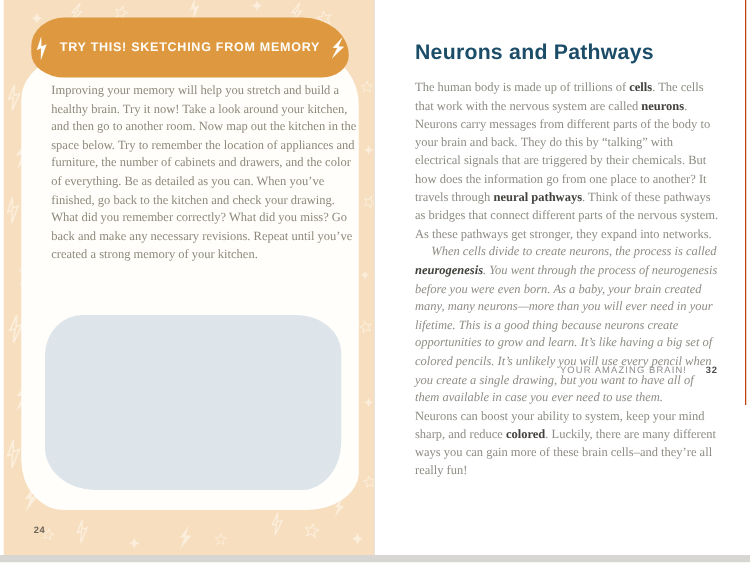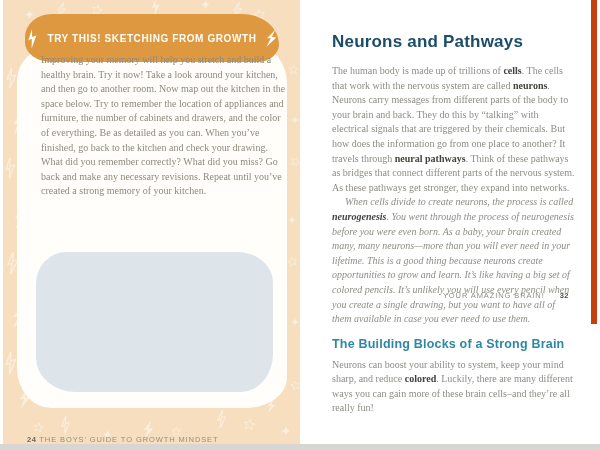--- a/index.html
+++ b/index.html
@@ -28,40 +28,40 @@
   }
   .banner-title {
     color:#fffdf8; font-family:"Liberation Sans", sans-serif; font-weight:bold;
     font-size:10px; letter-spacing:0.6px; white-space:nowrap;
   }
   .banner-bolt { width:11px; height:19px; flex:0 0 auto; }
   .banner-bolt.left  { transform:rotate(-12deg); }
   .banner-bolt.right { transform:rotate(14deg); }
 
   .left-body {
-    position:absolute; left:38px; top:53px; width:245px;
+    position:absolute; left:38px; top:66px; width:245px;
     font-size:10px; line-height:14.6px; color:#8e897b;
   }
   .sketch-blob {
     position:absolute; left:33px; top:252px; width:237px; height:140px;
     background:#dde5ea;
     border-radius:30px 36px 32px 40px / 32px 30px 38px 34px;
   }
   .left-footer {
-    position:absolute; left:24px; bottom:0;
-    display:flex; align-items:baseline; gap:3px;
+    position:absolute; left:24px; bottom:16px;
+    display:flex; align-items:baseline; gap:31px;
     font-family:"Liberation Sans", sans-serif;
   }
   .left-footer .pagenum { font-size:7.5px; font-weight:bold; color:#6d675c; letter-spacing:0.5px; }
   .left-footer .running { font-size:7.5px; color:#95907e; letter-spacing:0.9px; }
 
   
   .right-page {
     position:absolute; left:300px; top:0; width:297px; height:324px;
-    background:#ffffff; border-right:6px solid #c2410c;
+    background:#ffffff; border-right:1px solid #c2410c;
   }
   .right-content { position:absolute; left:32px; top:32px; width:244px; }
   .main-heading {
     font-family:"Liberation Sans", sans-serif; font-weight:bold;
     font-size:17px; color:#1c4d68; letter-spacing:0.2px; margin-bottom:12px;
   }
   .right-content p { font-size:10px; line-height:14.6px; color:#8f8c85; }
   .right-content p .b { font-weight:bold; color:#44423e; }
   .para-indent { text-indent:13px;font-style:italic; }
   .sub-heading {
@@ -182,42 +182,40 @@
           <path d="M8 0 C8.8 4.8 11.2 7.2 16 8 C11.2 8.8 8.8 11.2 8 16 C7.2 11.2 4.8 8.8 0 8 C4.8 7.2 7.2 4.8 8 0 Z" fill="#fbeedc"></path>
         </svg>
       </div>
 
     <div class="content-blob"></div>
 
     <div class="banner">
       <svg class="banner-bolt left" viewBox="0 0 14 26">
         <path d="M9 0 L1 14 L6 13 L3 26 L13 10 L7 11 Z" fill="#fffdf8"></path>
       </svg>
-      <span class="banner-title">TRY THIS! SKETCHING FROM GROWTH</span>
+      <span class="banner-title">TRY THIS! SKETCHING FROM MEMORY</span>
       <svg class="banner-bolt right" viewBox="0 0 14 26">
         <path d="M9 0 L1 14 L6 13 L3 26 L13 10 L7 11 Z" fill="#fffdf8"></path>
       </svg>
     </div>
 
     <div class="left-body">Improving your memory will help you stretch and build a healthy brain. Try it now! Take a look around your kitchen, and then go to another room. Now map out the kitchen in the space below. Try to remember the location of appliances and furniture, the number of cabinets and drawers, and the color of everything. Be as detailed as you can. When you’ve finished, go back to the kitchen and check your drawing. What did you remember correctly? What did you miss? Go back and make any necessary revisions. Repeat until you’ve created a strong memory of your kitchen.</div>
 
     <div class="sketch-blob"></div>
 
     <div class="left-footer">
       <span class="pagenum">24</span>
-      <span class="running">THE BOYS’ GUIDE TO GROWTH MINDSET</span>
     </div>
   </div>
 
   <div class="right-page">
     <div class="right-content">
       <div class="main-heading">Neurons and Pathways</div>
       <p><span>The human body is made up of trillions of </span><span class="b">cells</span><span>. The cells that work with the nervous system are called </span><span class="b">neurons</span><span>. Neurons carry messages from different parts of the body to your brain and back. They do this by “talking” with electrical signals that are triggered by their chemicals. But how does the information go from one place to another? It travels through </span><span class="b">neural pathways</span><span>. Think of these pathways as bridges that connect different parts of the nervous system. As these pathways get stronger, they expand into networks.</span></p>
       <p class="para-indent"><span>When cells divide to create neurons, the process is called </span><span class="b">neurogenesis</span><span>. You went through the process of neurogenesis before you were even born. As a baby, your brain created many, many neurons—more than you will ever need in your lifetime. This is a good thing because neurons create opportunities to grow and learn. It’s like having a big set of colored pencils. It’s unlikely you will use every pencil when you create a single drawing, but you want to have all of them available in case you ever need to use them.</span></p>
-      <div class="sub-heading">The Building Blocks of a Strong Brain</div>
       <p><span>Neurons can boost your ability to system, keep your mind sharp, and reduce </span><span class="b">colored</span><span>. Luckily, there are many different ways you can gain more of these brain cells–and they’re all really fun!</span></p>
     </div>
 
     <div class="right-footer">
       <span class="running">YOUR AMAZING BRAIN!</span>
       <span class="pagenum">32</span>
     </div>
   </div>
 
   <div class="gutter-line"></div>

